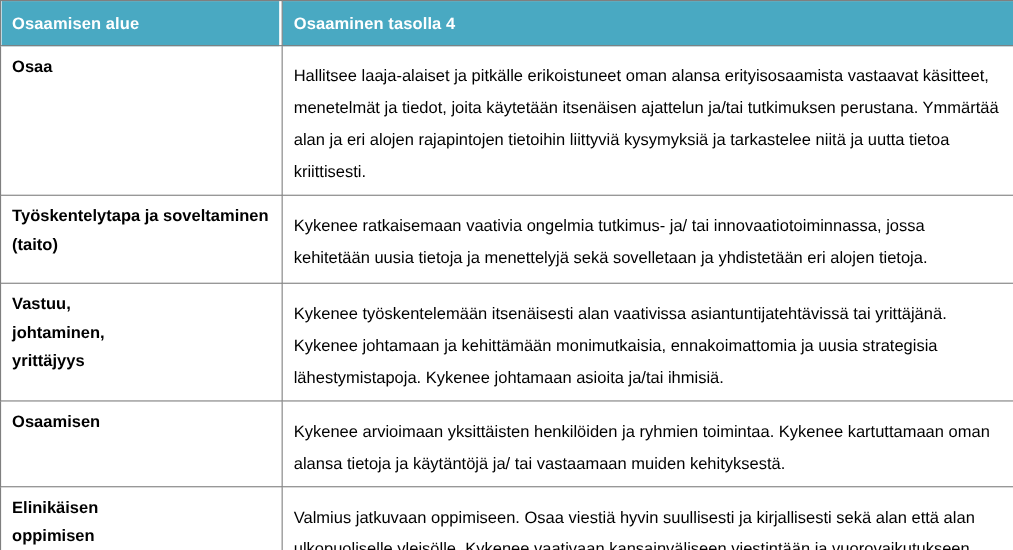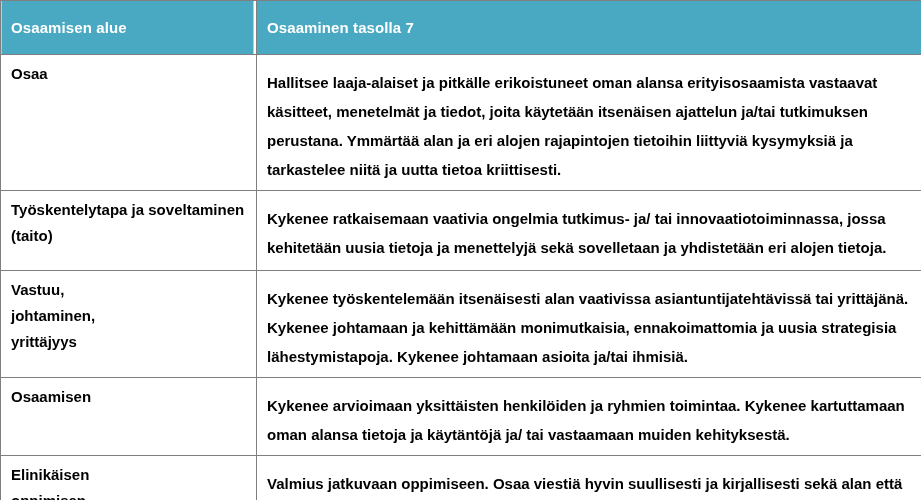--- a/index.html
+++ b/index.html
@@ -23,28 +23,27 @@
     border-bottom-width: 2px;
   }
   col.col-area { width: 256px; }
   col.col-desc { width: 665px; }
 
   th, td {
     border: 1px solid #7f7f7f;
     vertical-align: top;
     box-sizing: border-box;
     font-size: 15px;
-    font-weight: bold;
   }
   thead th {
     background: #49a9c2;
     color: #ffffff;
     font-weight: bold;
     text-align: left;
-    height: 54px;
+    height: 41px;
     padding: 0 10px;
     vertical-align: middle;
     letter-spacing: 0.1px;
   }
   
   thead th.area-head {
     background: linear-gradient(to right, #49a9c2 calc(100% - 3px), #ffffff calc(100% - 3px));
   }
   td.area-cell {
     font-weight: bold;
@@ -69,21 +68,21 @@
 
 <div class="table-wrap">
   <table class="competence-table">
     <colgroup>
       <col class="col-area">
       <col class="col-desc">
     </colgroup>
     <thead>
       <tr>
         <th class="area-head">Osaamisen alue</th>
-        <th>Osaaminen tasolla 7</th>
+        <th>Osaaminen tasolla 4</th>
       </tr>
     </thead>
     <tbody>
       <tr class="r1">
         <td class="area-cell">Osaa</td>
         <td class="desc-cell">Hallitsee laaja-alaiset ja pitkälle erikoistuneet oman alansa erityisosaamista vastaavat käsitteet, menetelmät ja tiedot, joita käytetään itsenäisen ajattelun ja/tai tutkimuksen perustana.  Ymmärtää alan ja eri alojen rajapintojen tietoihin liittyviä kysymyksiä ja tarkastelee niitä ja uutta tietoa kriittisesti.</td>
       </tr>
       <tr class="r2">
         <td class="area-cell">Työskentelytapa ja soveltaminen
 (taito)</td>

